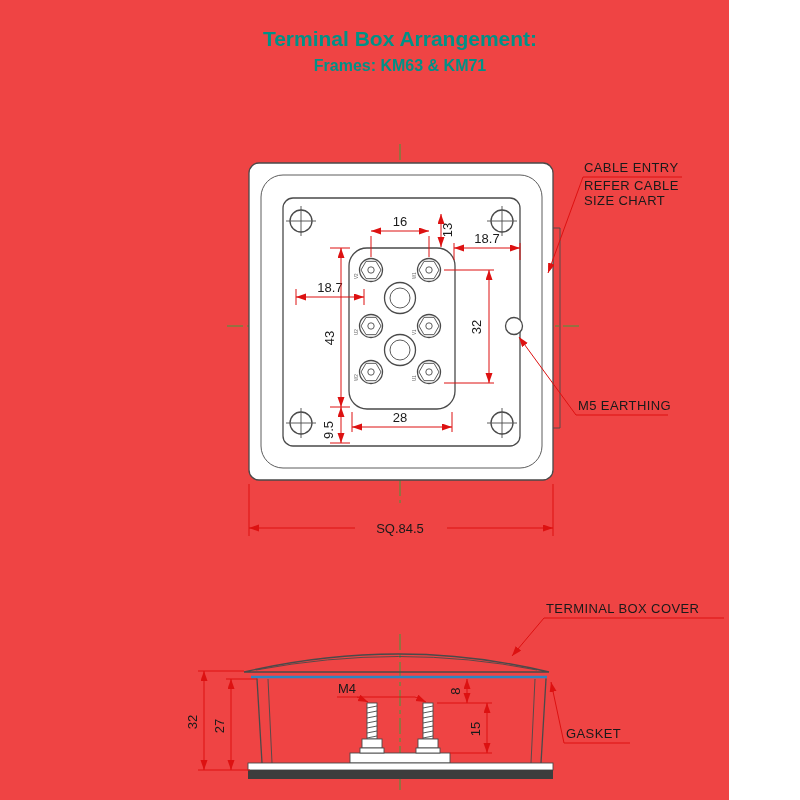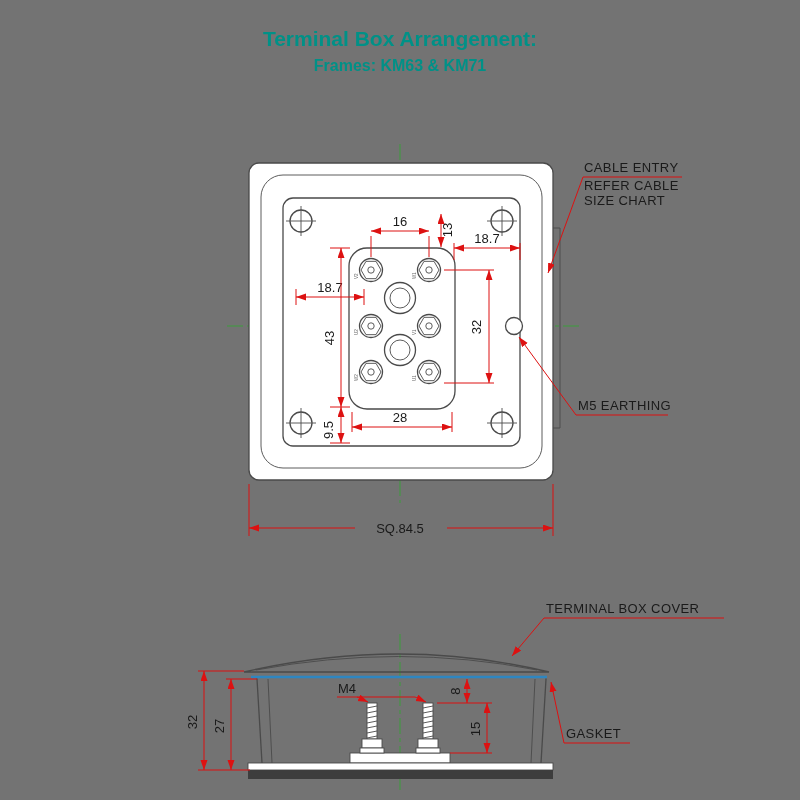--- a/index.html
+++ b/index.html
@@ -1,16 +1,16 @@
 <!DOCTYPE html>
 <html><head>
 <meta charset="utf-8">
 <style>
   html,body{margin:0;padding:0;background:#fff;}
-  #stage{position:relative;width:800px;height:800px;background:#737373;overflow:hidden;}
+  #stage{position:relative;width:729px;height:800px;background:#ef4444;overflow:hidden;}
   svg{display:block;}
   .ln  {stroke:#4a4a4a;stroke-width:1.3;fill:none;stroke-linecap:round;}
   .lnt {stroke:#4a4a4a;stroke-width:0.9;fill:none;}
   .fw  {fill:#ffffff;}
   .dim {stroke:#dd1111;stroke-width:1;fill:none;}
   .cl  {stroke:#3c9e3c;stroke-width:1;stroke-dasharray:16 4 4 4;fill:none;}
   .dimtxt{font:13px "Liberation Sans",sans-serif;fill:#1a1a1a;}
   .lbl {font:13px "Liberation Sans",sans-serif;fill:#1a1a1a;letter-spacing:.4px;}
   .tiny{font:4.5px "Liberation Sans",sans-serif;fill:#666;}
   .ttl {font:bold 21px "Liberation Sans",sans-serif;fill:#009187;}

